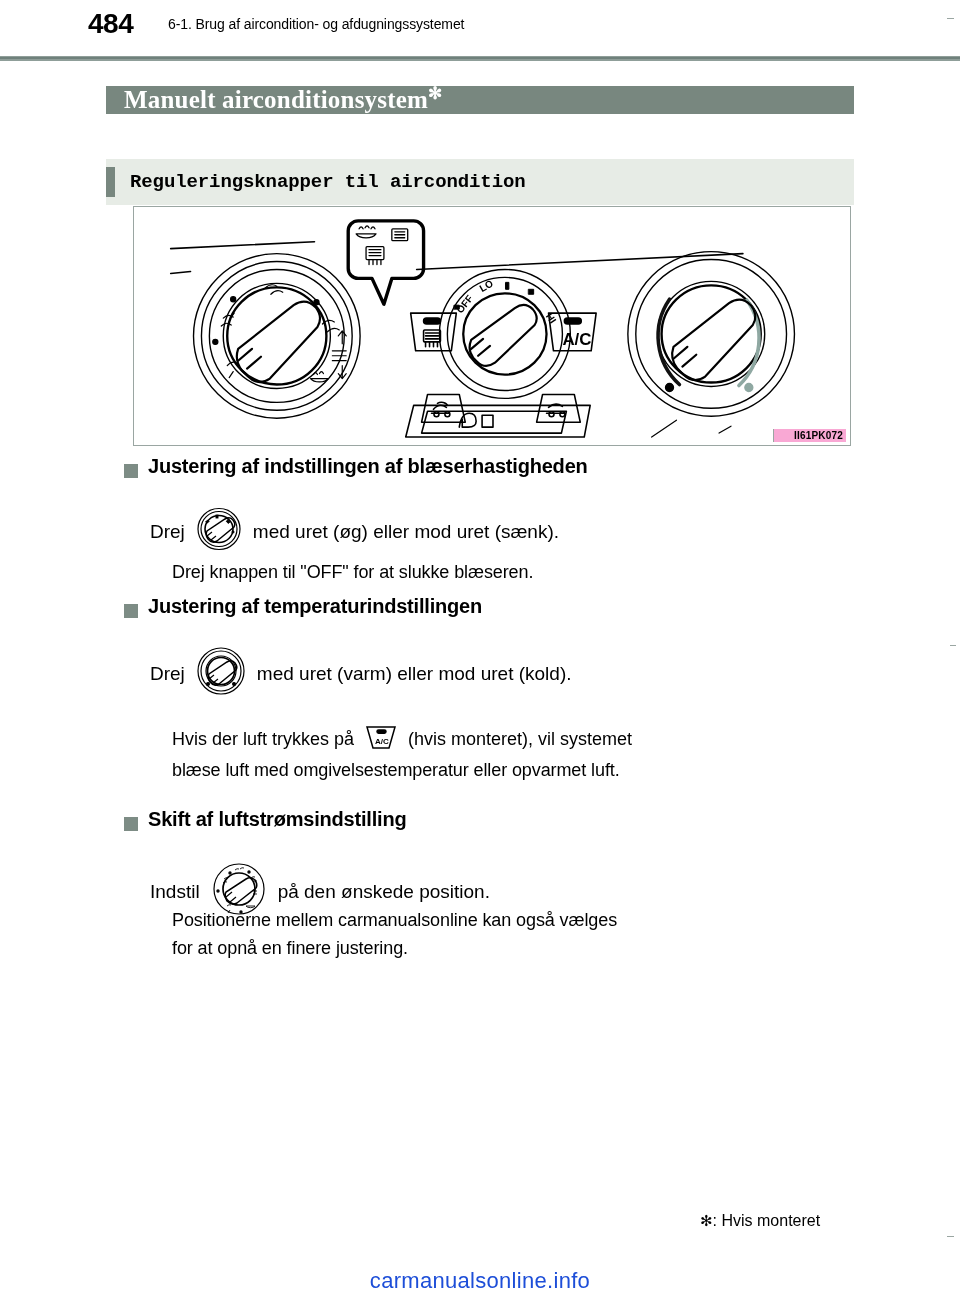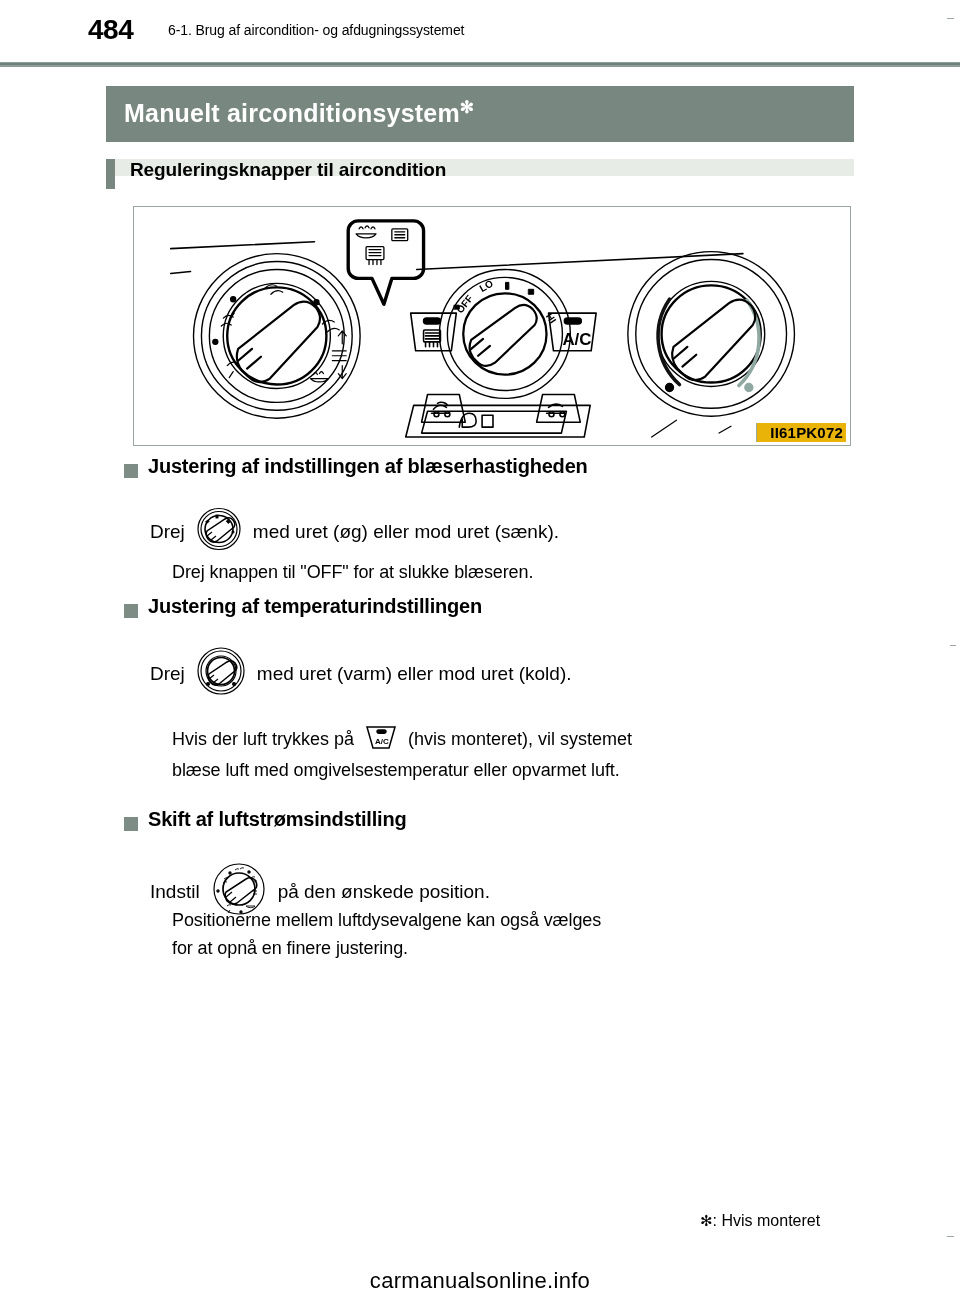--- a/index.html
+++ b/index.html
@@ -13,21 +13,21 @@
     height: 1306px;
     position: relative;
     font-family: "Liberation Sans", sans-serif;
     color: #000000;
     overflow: hidden;
   }
 
   
   .page-header {
     position: absolute;
-    left: 0; top: 6px;
+    left: 0; top: 0;
     width: 928px;
     height: 62px;
   }
   .page-number {
     position: absolute;
     left: 88px;
     top: 8px;
     font-size: 28px;
     font-weight: bold;
     letter-spacing: -0.5px;
@@ -63,24 +63,25 @@
   .tick-tr { right: 6px; top: 18px; width: 7px; height: 1px; }
   .tick-mr { right: 4px; top: 645px; width: 6px; height: 1px; }
   .tick-br { right: 6px; top: 1236px; width: 7px; height: 1px; }
 
   
   .title-bar {
     position: absolute;
     left: 106px;
     top: 86px;
     width: 748px;
-    height: 56px;
+    height: 28px;
     background: #78877f;
     display: flex;
     align-items: center;
+    font-family: Liberation Serif, serif;
   }
   .title-bar-text {
     color: #ffffff;
     font-size: 25px;
     font-weight: bold;
     letter-spacing: 0.2px;
     padding-left: 18px;
     white-space: nowrap;
   }
   .title-asterisk {
@@ -89,24 +90,25 @@
     vertical-align: super;
     line-height: 1;
   }
 
   
   .sub-head {
     position: absolute;
     left: 106px;
     top: 159px;
     width: 748px;
-    height: 17px;
+    height: 46px;
     background: #e7ece6;
     display: flex;
-    align-items: flex-start;
+    align-items: center;
+    font-family: Liberation Mono, monospace;
   }
   .sub-head-tab {
     width: 9px;
     height: 30px;
     background: #78877f;
     flex: 0 0 auto;
   }
   .sub-head-text {
     font-size: 19px;
     font-weight: bold;
@@ -123,25 +125,25 @@
     width: 718px;
     height: 240px;
     border: 1px solid #9aa6a2;
     background: #ffffff;
   }
   .figure-svg { display: block; width: 100%; height: 100%; }
   .figure-code {
     position: absolute;
     right: 4px;
     bottom: 3px;
-    font-size: 15px;
+    font-size: 10px;
     font-weight: bold;
     letter-spacing: 0.2px;
-    background: #eab308;
-    padding: 1px 3px 1px 13px;
+    background: #f9a8d4;
+    padding: 1px 3px 1px 20px;
     border-left: 1px solid #9aa6a2;
   }
 
   
   .content { position: absolute; left: 0; top: 0; width: 960px; }
 
   .bullet-head {
     position: absolute;
     display: flex;
     align-items: flex-end;
@@ -192,21 +194,21 @@
   }
   .footnote-star { font-size: 15px; }
 
   .watermark {
     position: absolute;
     left: 0;
     top: 1268px;
     width: 960px;
     text-align: center;
     font-size: 22px;
-    color: #000000;
+    color: #1d4ed8;
     letter-spacing: 0.3px;
   }
 </style>
 </head>
 <body>
 
 <div class="page-header">
   <div class="page-number">484</div>
   <div class="header-title">6-1. Brug af aircondition- og afdugningssystemet</div>
   <div class="header-rule">
@@ -463,21 +465,21 @@
           <circle cx="20" cy="13" r="1.1"></circle>
           <circle cx="39" cy="12" r="1.1"></circle>
           <circle cx="8" cy="31" r="1.1"></circle>
           <circle cx="31" cy="52" r="1.1"></circle>
         </g>
       </svg>
     </span>
     <span class="trail">på den ønskede position.</span>
   </div>
 
-  <div class="sub-note" style="top:910px">Positionerne mellem luftdysevalgene kan også vælges</div>
+  <div class="sub-note" style="top:910px">Positionerne mellem carmanualsonline kan også vælges</div>
   <div class="sub-note" style="top:938px">for at opnå en finere justering.</div>
 
 </div>
 
 <div class="footnote">
   <span class="footnote-star">✻</span><span>: Hvis monteret</span>
 </div>
 
 <div class="watermark">carmanualsonline.info</div>
 

